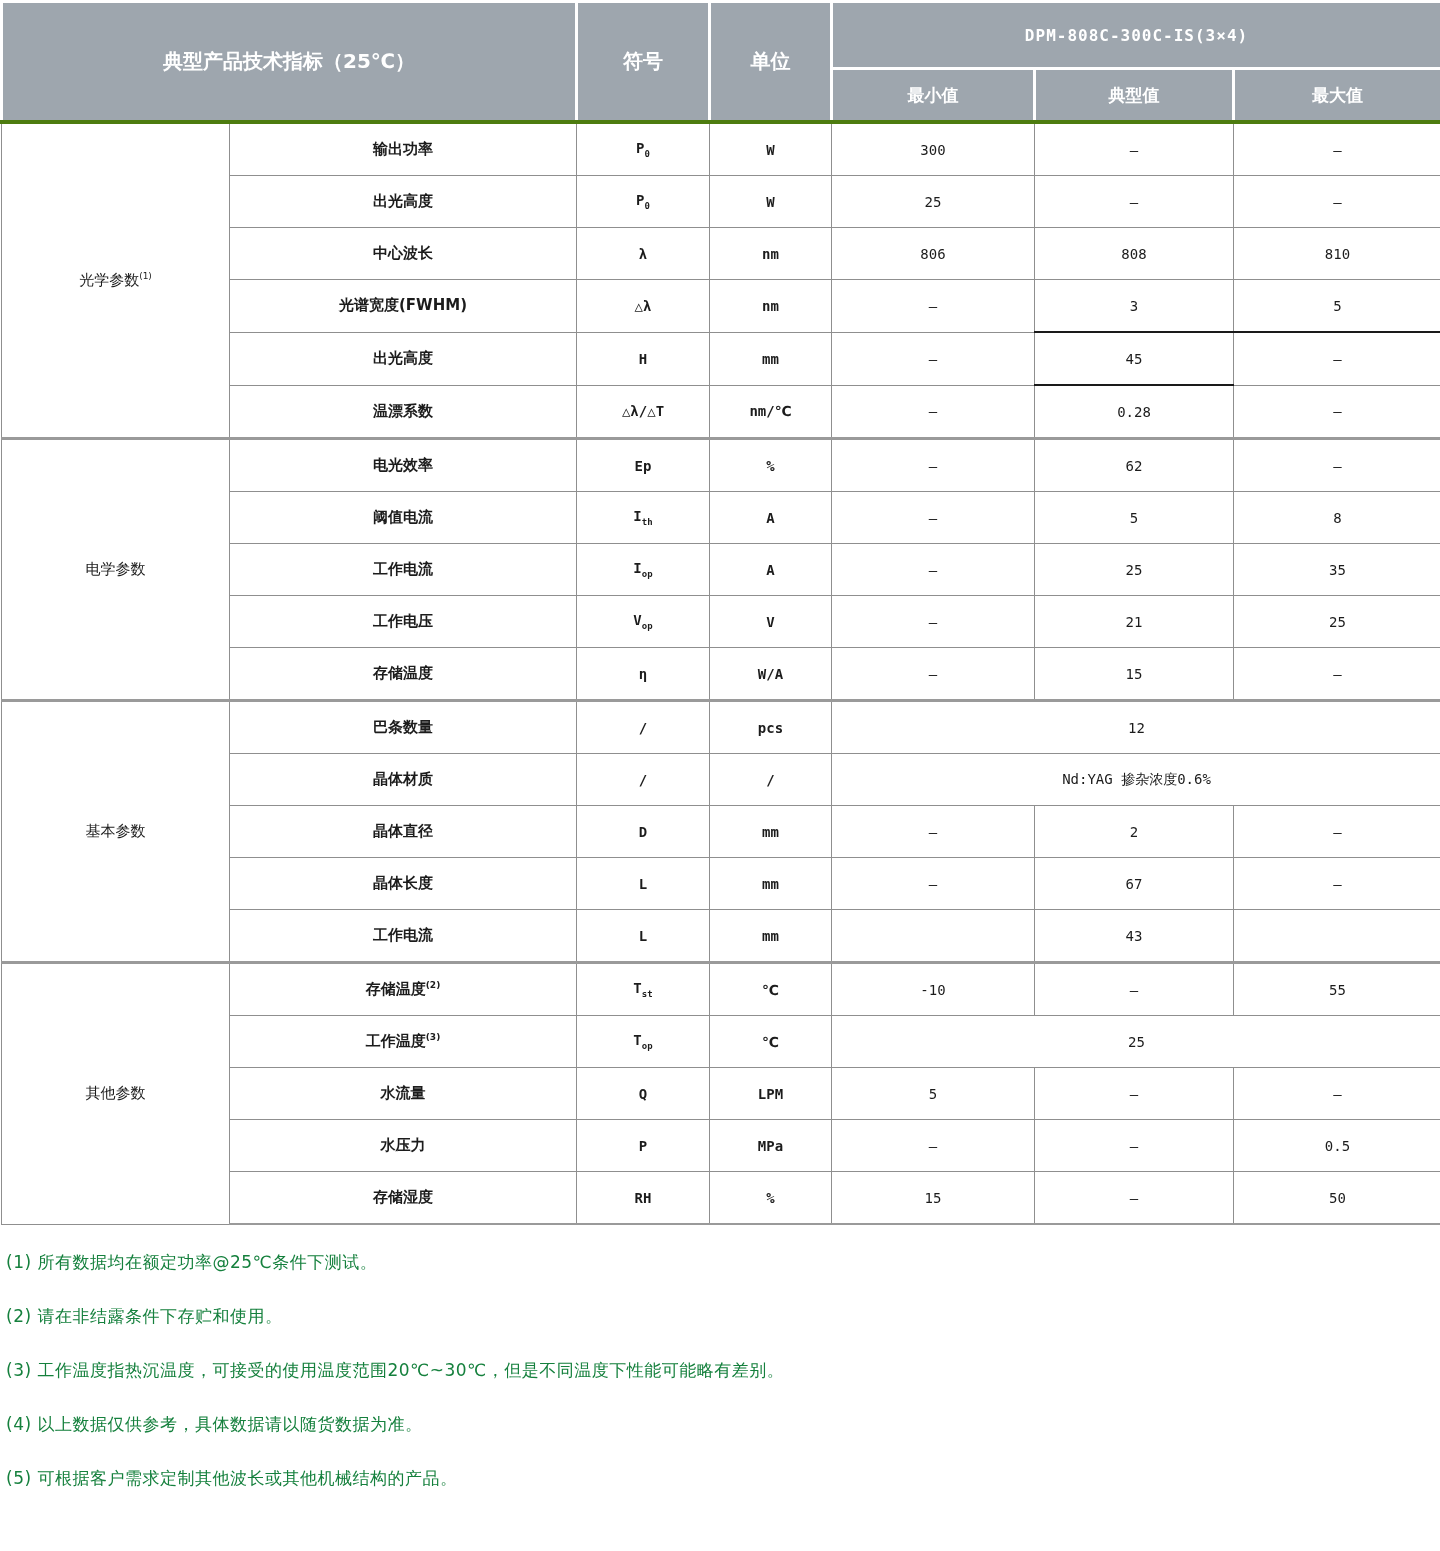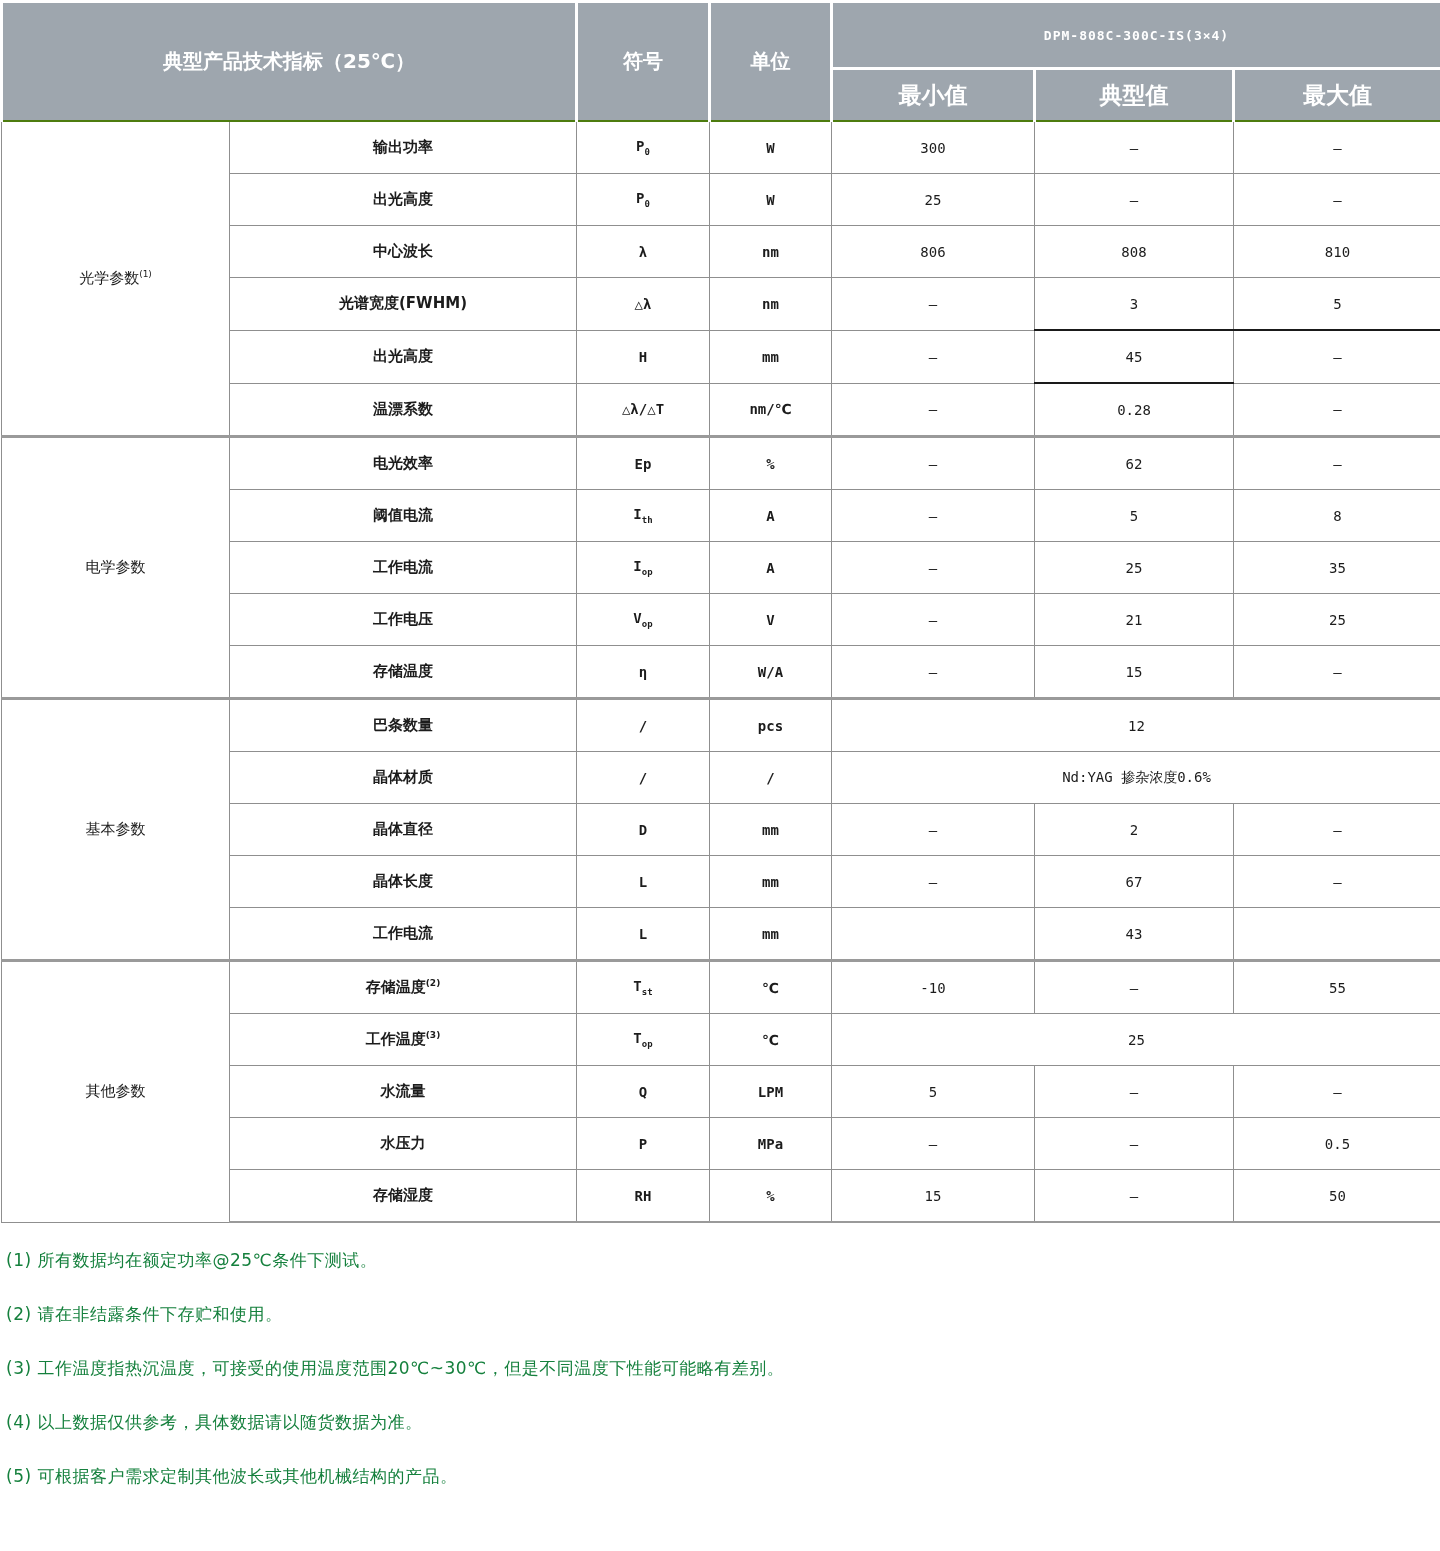--- a/index.html
+++ b/index.html
@@ -1,24 +1,24 @@
 <!DOCTYPE html>
 <html><head>
 <meta charset="utf-8">
 <style>
   html,body{margin:0;padding:0;background:#ffffff;}
   body{width:1440px;min-height:1551px;font-family:"DejaVu Sans Mono","DejaVu Sans",sans-serif;color:#1c1c1c;}
   table.spec{border-collapse:collapse;table-layout:fixed;width:1440px;}
   
   thead th{background:#9ea6ae;color:#ffffff;border:3px solid #ffffff;font-weight:bold;vertical-align:middle;text-align:center;padding:0;}
   th.h-main{font-size:20px;font-family:"DejaVu Sans",sans-serif;}
-  th.h-product{font-size:13px;letter-spacing:1px;}
-  th.h-sub{font-size:23px;font-family:Liberation Mono, monospace;height:50px;}
+  th.h-product{font-size:16px;letter-spacing:1px;}
+  th.h-sub{font-size:17px;font-family:Liberation Mono, monospace;height:50px;}
   thead tr.hr1 th{height:64px;}
-  thead th.hbottom{border-bottom:2px solid #4d7c0f;}
+  thead th.hbottom{border-bottom:4px solid #4d7c0f;}
   
   tbody td{border:1px solid #8f8f8f;height:51px;text-align:center;vertical-align:middle;padding:0;font-size:14px;background:#ffffff;}
   tbody tr.group-start td{border-top:3px solid #9a9a9a;}
   tbody tr.last-row td{border-bottom:2px solid #9a9a9a;}
   td.glabel{font-weight:normal;font-size:15px;font-family:"DejaVu Sans",sans-serif;}
   td.name{font-weight:bold;font-size:15px;font-family:"DejaVu Sans",sans-serif;}
   td.sym{font-weight:bold;}
   td.unit{font-weight:bold;}
   sub{font-size:9px;}
   sup{font-size:9px;vertical-align:super;}

